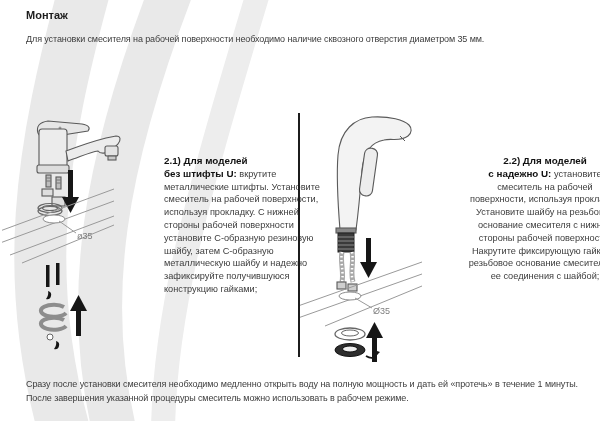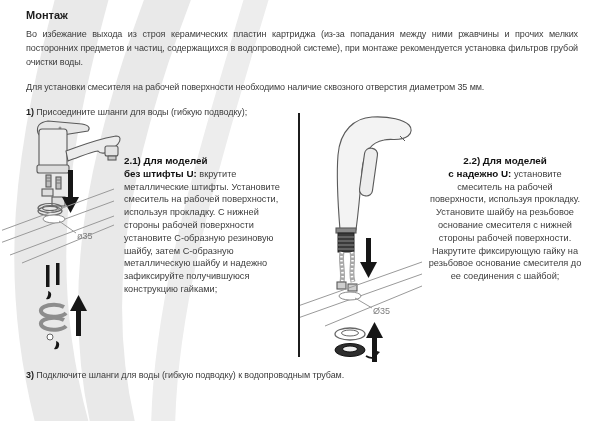--- a/index.html
+++ b/index.html
@@ -7,21 +7,21 @@
   .page{position:relative;width:600px;height:421px;background:#ffffff;overflow:hidden;
         color:#3a3a3a;}
   .bg{position:absolute;left:0;top:0;z-index:0;}
   .layer{position:absolute;z-index:1;}
   .topblock{left:26px;top:9px;width:552px;}
   h1.title{font-size:11px;font-weight:bold;color:#1d1d1d;margin:0 0 6px 0;}
   .para{font-size:9px;line-height:14px;letter-spacing:-0.1px;margin:0;color:#3c3c3c;}
   .just{text-align:justify;}
   .mt{margin-top:11px;}
   .stepnum{font-weight:bold;color:#1d1d1d;}
-  .colblock{font-size:9.2px;line-height:12.8px;color:#3c3c3c;}
+  .colblock{font-size:9.2px;line-height:12.8px;color:#3c3c3c;margin-left:40px;}
   .colblock b{color:#111;font-size:9.8px;}
   .col21{left:124px;top:155px;width:168px;}
   .col22{left:428px;top:155px;width:154px;text-align:center;}
   .divider{left:298px;top:113px;width:2px;height:244px;background:#1c1c1c;}
   .figL{left:2px;top:113px;}
   .figR{left:300px;top:110px;}
   .botblock{left:26px;top:368px;width:552px;}
   .svglbl{font-family:"Liberation Sans",sans-serif;font-size:9px;fill:#7d7d7d;}
   .ln{stroke:#9a9a9a;stroke-width:1;fill:none;}
   .outline{stroke:#5a5a5a;stroke-width:1.1;}
@@ -32,23 +32,21 @@
 <div class="page">
 
   <svg class="bg" width="600" height="421" viewBox="0 0 600 421">
     <path d="M87,-20 C40,150 20,280 67,441" fill="none" stroke="#e9e9e9" stroke-width="52"></path>
     <path d="M175,-20 C105,160 80,300 117,441" fill="none" stroke="#e9e9e9" stroke-width="44"></path>
     <path d="M262,-20 C205,170 162,310 163,441" fill="none" stroke="#ededed" stroke-width="24"></path>
   </svg>
 
   <div class="layer topblock">
     <h1 class="title">Монтаж</h1>
-    <p class="para just">Во избежание выхода из строя керамических пластин картриджа (из-за попадания между ними ржавчины и прочих мелких посторонних предметов и частиц, содержащихся в водопроводной системе), при монтаже рекомендуется установка фильтров грубой очистки воды.</p>
     <p class="para mt">Для установки смесителя на рабочей поверхности необходимо наличие сквозного отверстия диаметром 35 мм.</p>
-    <p class="para mt"><b class="stepnum">1)</b> <span>Присоедините шланги для воды (гибкую подводку);</span></p>
   </div>
 
   <svg class="layer figL" width="122" height="254" viewBox="0 0 122 254">
     <g>
       <path class="outline" d="M36,20 Q33,10 46,8 L80,11 Q90,13 86,18 L48,24 Q38,25 36,20 Z" fill="#e6e6e6"></path>
       <circle cx="58" cy="15" r="1.5" fill="#999"></circle>
       <rect class="outline" x="37" y="16" width="28" height="40" rx="3" fill="#ececec"></rect>
       <path class="outline" d="M64,38 C80,32 96,27 104,25 L114,23 C119,23 119,27 116,31 L110,37 C104,41 98,41 96,38 C88,39 78,44 66,48 Z" fill="#ececec"></path>
       <rect class="outline" x="103" y="33" width="13" height="10" rx="2" fill="#e3e3e3"></rect>
       <rect class="outline" x="106" y="43" width="8" height="4" fill="#c9c9c9"></rect>
@@ -153,16 +151,16 @@
     </g>
   </svg>
 
   <div class="layer colblock col22">
     <b>2.2) Для моделей</b><br>
     <b>с надежно U:</b>
     <span>установите смеситель на рабочей поверхности, используя прокладку. Установите шайбу на резьбовое основание смесителя с нижней стороны рабочей поверхности. Накрутите фиксирующую гайку на резьбовое основание смесителя до ее соединения с шайбой;</span>
   </div>
 
   <div class="layer botblock">
-    <p class="para"><b class="stepnum">3)</b> <span>Подключите шланги для воды (гибкую подводку) к водопроводным трубам.</span></p>
+    <p class="para just" style="margin-top:9px;">Сразу после установки смесителя необходимо медленно открыть воду на полную мощность и дать ей «протечь» в течение 1 минуты. После завершения указанной процедуры смеситель можно использовать в рабочем режиме.</p>
   </div>
 
 </div>
 
 </body></html>

